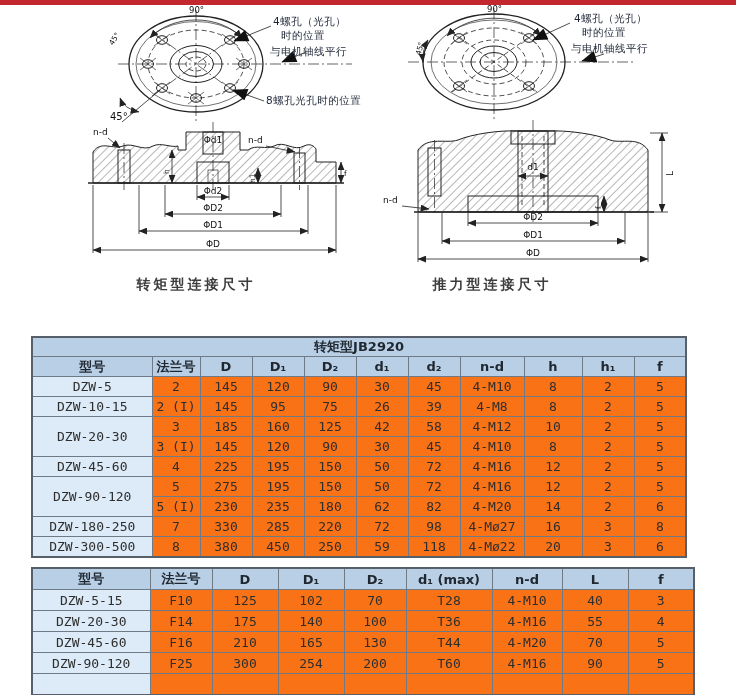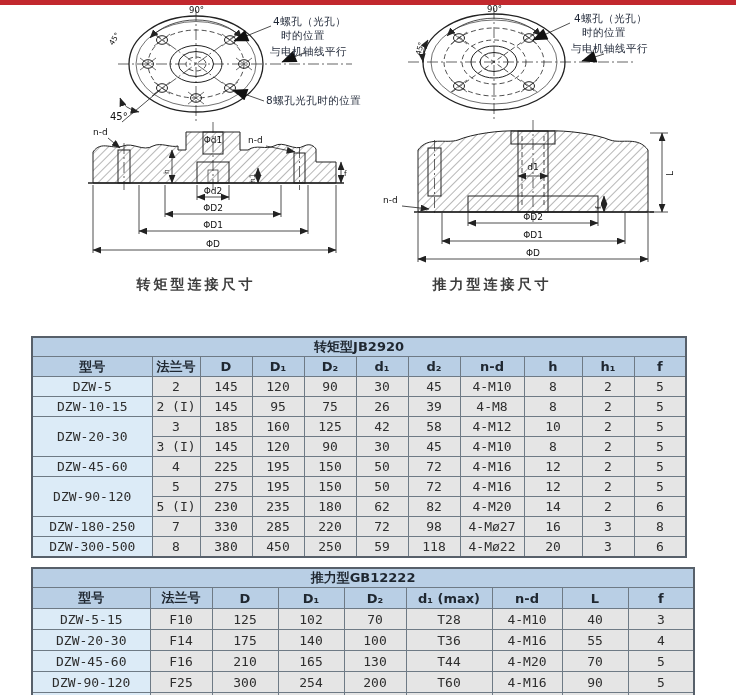--- a/index.html
+++ b/index.html
@@ -21,21 +21,21 @@
   text.zh{font:10.5px "DejaVu Sans",sans-serif;fill:#1e2636;letter-spacing:.5px;}
   
   .cap{position:absolute;top:276px;font-size:14px;font-weight:bold;color:#3d3d3d;
        letter-spacing:3px;text-align:center;}
   .cap-left{left:96px;width:200px;}
   .cap-right{left:392px;width:200px;}
   .cap-main{position:absolute;top:301px;left:0;width:736px;text-align:center;
             font-size:15px;font-weight:bold;color:#2f6cac;letter-spacing:2px;}
   
   table{border-collapse:collapse;table-layout:fixed;position:absolute;left:31px;
-        width:618px;background:#e5e5e5;border:2px solid #57606a;}
+        width:618px;background:#f97316;border:2px solid #57606a;}
   #t1{top:336px;} #t2{top:567px;}
   td{border:1px solid #6e7a85;text-align:center;vertical-align:middle;
      font-family:"DejaVu Sans Mono","Liberation Mono",monospace;
      font-size:13px;color:#2e2e2e;padding:0;height:19px;overflow:hidden;white-space:nowrap;}
   #t2 td{height:20px;}
   tr.title-row td{background:#b9cfe5;font-weight:bold;height:15px;
      font-family:"DejaVu Sans","Liberation Sans",sans-serif;color:#1f2730;}
   #t2 tr.title-row td{height:17px;}
   tr.head-row td{background:#b9cfe5;font-weight:bold;
      font-family:"DejaVu Sans","Liberation Sans",sans-serif;color:#1f2730;}
@@ -374,23 +374,20 @@
         <col style="width:62px">
         <col style="width:66px">
         <col style="width:66px">
       <col style="width:62px">
         <col style="width:86px">
         <col style="width:70px">
         <col style="width:66px">
       <col style="width:66px">
     </colgroup>
     <tbody>
-        <tr class="title-row">
-          <td colspan="9">推力型GB12222</td>
-        </tr>
     <tr class="head-row">
       <td>型号</td>
       <td>法兰号</td>
       <td>D</td>
       <td>D₁</td>
       <td>D₂</td>
       <td>d₁ (max)</td>
       <td>n-d</td>
       <td>L</td>
       <td>f</td>

